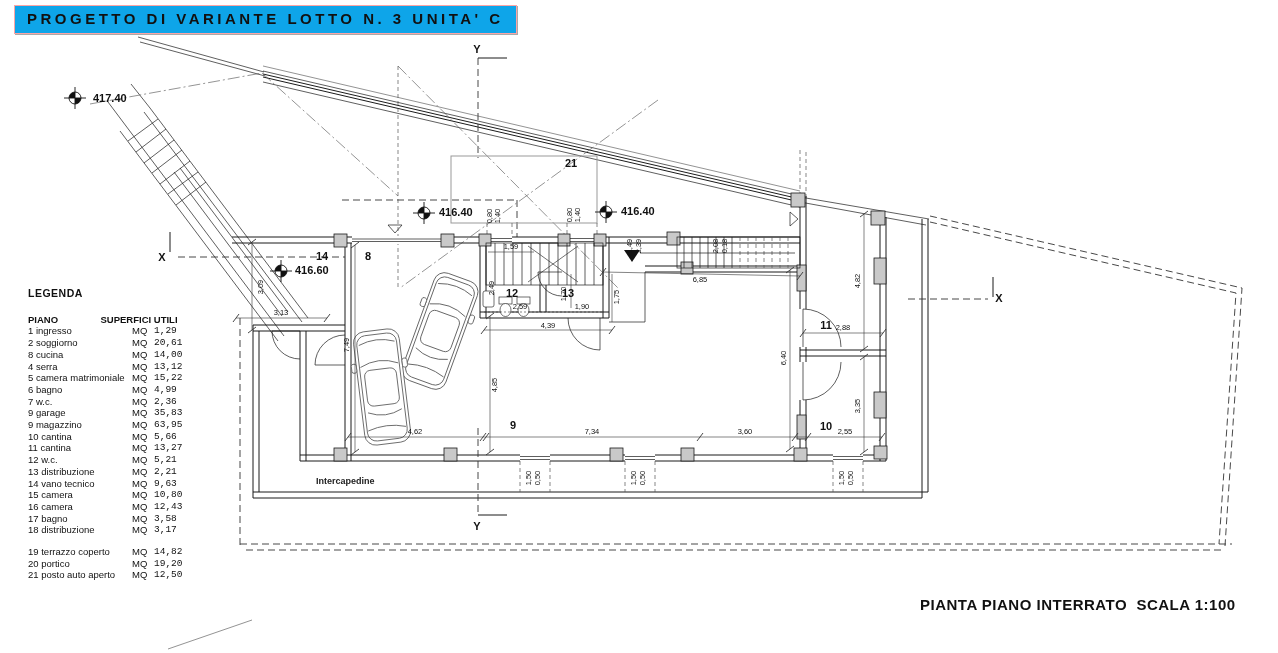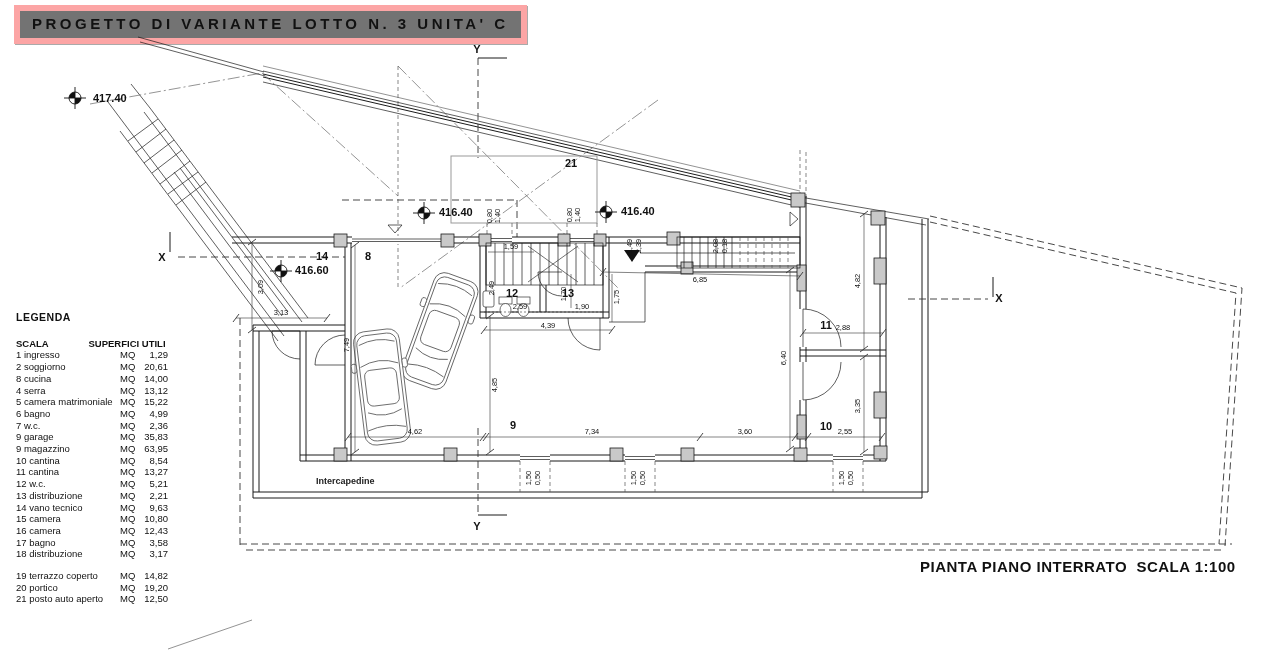--- a/index.html
+++ b/index.html
@@ -1,29 +1,29 @@
 <!DOCTYPE html>
 <html><head>
 <meta charset="utf-8">
 <style>
   html,body{margin:0;padding:0;background:#fff;}
   .sheet{position:relative;width:1278px;height:653px;background:#fff;overflow:hidden;
          font-family:"Liberation Sans",sans-serif;color:#111;}
-  .title-box{position:absolute;left:14px;top:5px;border:6px solid #fca5a5;
-             box-shadow:1px 1px 0 #aaa;padding:4px 12px 5px 12px;background:#737373;}
+  .title-box{position:absolute;left:14px;top:5px;border:1px solid #fca5a5;
+             box-shadow:1px 1px 0 #aaa;padding:4px 12px 5px 12px;background:#0ea5e9;}
   .title-box span{font-weight:bold;font-size:15px;letter-spacing:3.5px;white-space:pre;}
-  .caption{position:absolute;left:920px;top:558px;font-weight:bold;font-size:15px;
+  .caption{position:absolute;left:920px;top:596px;font-weight:bold;font-size:15px;
            letter-spacing:.5px;white-space:pre;}
-  .legend{position:absolute;left:16px;top:288px;width:152px;font-size:9.5px;line-height:11.7px;margin-top:24px;}
+  .legend{position:absolute;left:28px;top:288px;width:152px;font-size:9.5px;line-height:11.7px;}
   .legend .heading{font-weight:bold;font-size:10.5px;margin-bottom:14px;letter-spacing:.5px;}
   .lhead{display:grid;grid-template-columns:70px 1fr;font-weight:bold;}
   .lhead .c2{text-align:center;}
   .lrow{display:grid;grid-template-columns:104px 22px 1fr;}
   .lrow .lunit{text-align:left;}
-  .lrow .lval{text-align:right;}
+  .lrow .lval{text-align:left;font-family:Liberation Mono, monospace;}
   .gap8{height:10px;}
   svg{position:absolute;left:0;top:0;}
   .w{stroke:#1a1a1a;stroke-width:1;fill:none;}
   .w7{stroke:#1a1a1a;stroke-width:.7;fill:none;}
   .g7{stroke:#777;stroke-width:.8;fill:none;}
   .dash{stroke:#333;stroke-width:.9;fill:none;stroke-dasharray:7 4;}
   .dashf{stroke:#555;stroke-width:.7;fill:none;stroke-dasharray:4 3;}
   .dd{stroke:#666;stroke-width:.7;fill:none;stroke-dasharray:12 3 2 3;}
   .pil{fill:#c9c9c9;stroke:#1a1a1a;stroke-width:.8;}
   .dim{stroke:#333;stroke-width:.6;fill:none;}
@@ -43,21 +43,21 @@
 
 <div class="sheet">
 
   <div class="title-box">
     <span>PROGETTO DI VARIANTE LOTTO N. 3 UNITA' C</span>
   </div>
 
   <div class="legend">
     <div class="heading">LEGENDA</div>
     <div class="lhead">
-      <span>SCALA</span>
+      <span>PIANO</span>
       <span class="c2">SUPERFICI UTILI</span>
     </div>
     <div id="legend-rows">
         <div class="lrow">
           <span class="lname">1 ingresso</span>
           <span class="lunit">MQ</span>
           <span class="lval">1,29</span>
         </div>
         <div class="lrow">
           <span class="lname">2 soggiorno</span>
@@ -95,21 +95,21 @@
           <span class="lval">35,83</span>
         </div>
         <div class="lrow">
           <span class="lname">9 magazzino</span>
           <span class="lunit">MQ</span>
           <span class="lval">63,95</span>
         </div>
         <div class="lrow">
           <span class="lname">10 cantina</span>
           <span class="lunit">MQ</span>
-          <span class="lval">8,54</span>
+          <span class="lval">5,66</span>
         </div>
         <div class="lrow">
           <span class="lname">11 cantina</span>
           <span class="lunit">MQ</span>
           <span class="lval">13,27</span>
         </div>
         <div class="lrow">
           <span class="lname">12 w.c.</span>
           <span class="lunit">MQ</span>
           <span class="lval">5,21</span>

